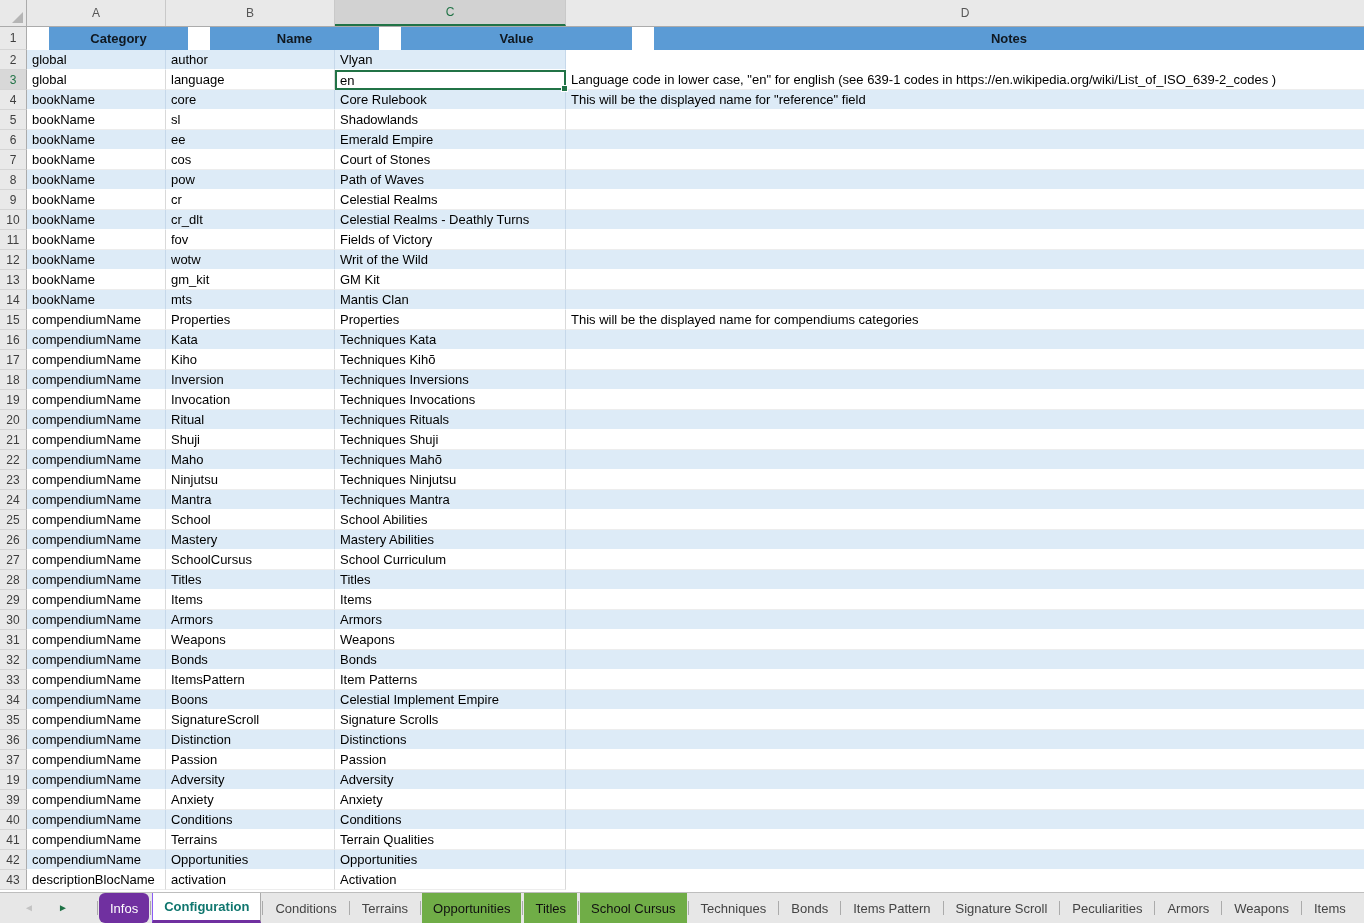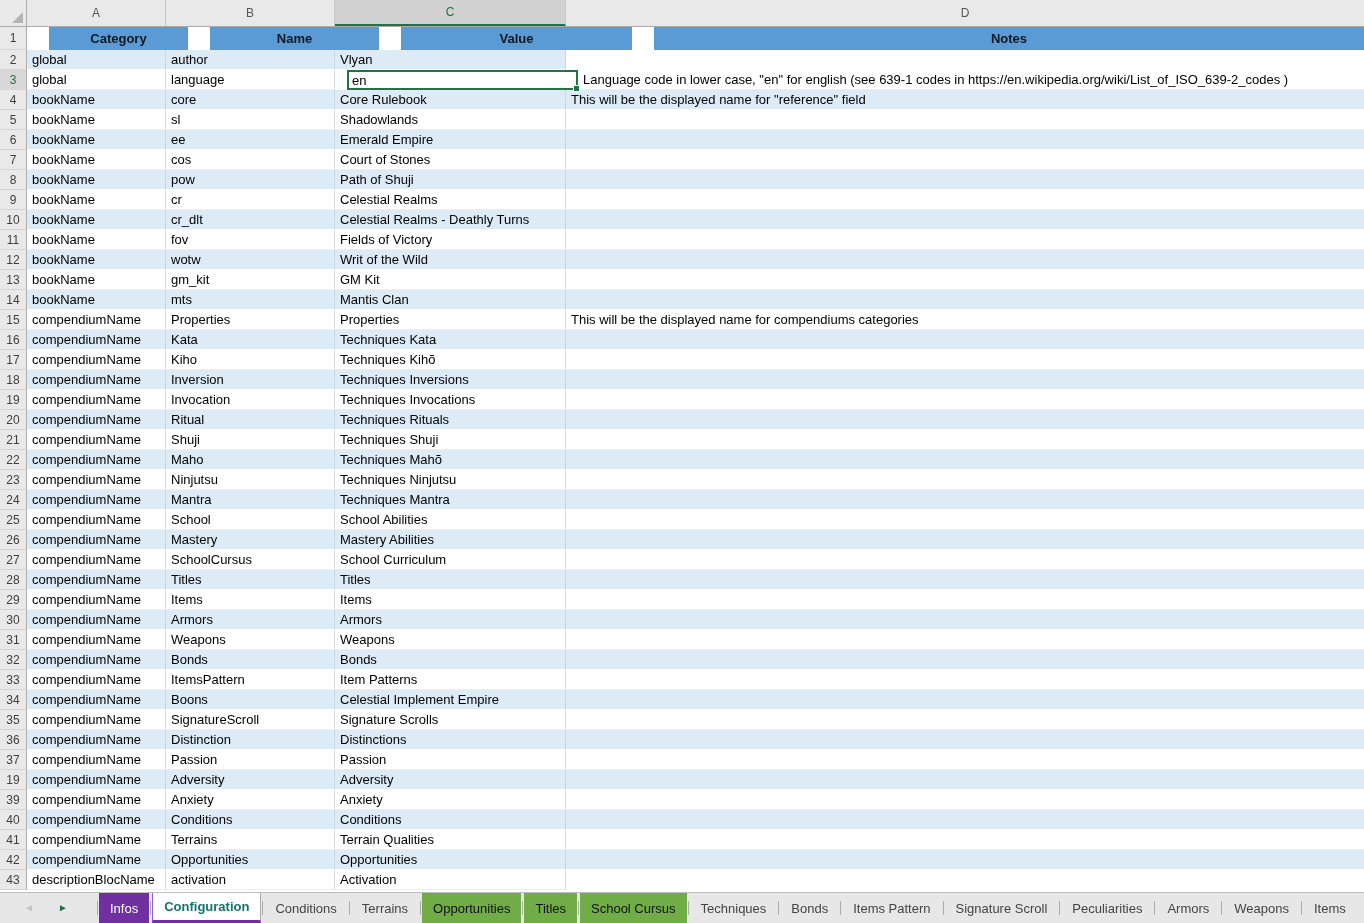--- a/index.html
+++ b/index.html
@@ -31,36 +31,36 @@
   .cell { box-sizing:border-box; padding-left:5px; font-size:13px; color:#000;
           display:flex; align-items:center; white-space:nowrap; overflow:hidden;
           background:#fff; border-right:1px solid #D9D9D9; border-bottom:1px solid #EDEDED; }
   .c-a { width:139px; min-width:139px; }
   .c-b { width:169px; min-width:169px; }
   .c-c { width:231px; min-width:231px;text-align:right; }
   .c-d { flex:1; border-right:none; }
   .row.blue .cell { background:#DDEBF7; border-right-color:#C6D8EA; border-bottom-color:#FFFFFF; }
   .row.sel-row .rowno { background:#D8D8D8; color:#217346; }
 
-  .cell.selected { position:relative; border:2px solid #217346; padding-left:3px; background:#fff; overflow:visible; z-index:5;margin-left:12px; }
+  .cell.selected { position:relative; border:2px solid #217346; padding-left:3px; background:#fff; overflow:visible; z-index:5; }
   .cell.selected::after { content:""; position:absolute; right:-4px; bottom:-4px; width:5px; height:5px;
                           background:#217346; border:1px solid #fff; }
 
   
   .tabbar { position:absolute; left:0; right:0; bottom:0; height:31px; background:#E7E7E7;
             border-top:1px solid #BEBEBE; display:flex; align-items:stretch; box-sizing:border-box; }
   .nav { width:96px; min-width:96px; display:flex; align-items:center; gap:24px; padding-left:24px; box-sizing:border-box; }
   .arrow { font-size:10px; line-height:1; }
   .arrow.left  { color:#C3C3C3; }
   .arrow.right { color:#1E7145; }
   .tabs { display:flex; align-items:stretch; flex:1; overflow:hidden; }
   .tab { display:flex; align-items:center; padding:0 11px; font-size:13px; color:#444;
          white-space:nowrap; box-sizing:border-box; cursor:default; }
   .tab.green  { background:#70AD47; color:#101010; }
-  .tab.purple { background:#7030A0; color:#fff; }
+  .tab.purple { background:#7030A0; color:#fff;border-radius:6px; }
   .tab.active { background:#fff; color:#0f766e; font-weight:bold;
                 border-bottom:3px solid #7030A0; border-left:1px solid #8b5cf6; border-right:1px solid #ABABAB; }
   .tab-div { width:1px; min-width:1px; background:#ABABAB; margin:8px 1px; }
 </style>
 </head>
 <body>
 
 <div class="app">
 
   <div class="col-hdr-row">
@@ -124,21 +124,21 @@
     <div class="cell c-a">bookName</div>
     <div class="cell c-b">cos</div>
     <div class="cell c-c">Court of Stones</div>
     <div class="cell c-d"></div>
   </div>
 
   <div class="row blue">
     <div class="rowno">8</div>
     <div class="cell c-a">bookName</div>
     <div class="cell c-b">pow</div>
-    <div class="cell c-c">Path of Shuji</div>
+    <div class="cell c-c">Path of Waves</div>
     <div class="cell c-d"></div>
   </div>
 
   <div class="row">
     <div class="rowno">9</div>
     <div class="cell c-a">bookName</div>
     <div class="cell c-b">cr</div>
     <div class="cell c-c">Celestial Realms</div>
     <div class="cell c-d"></div>
   </div>

